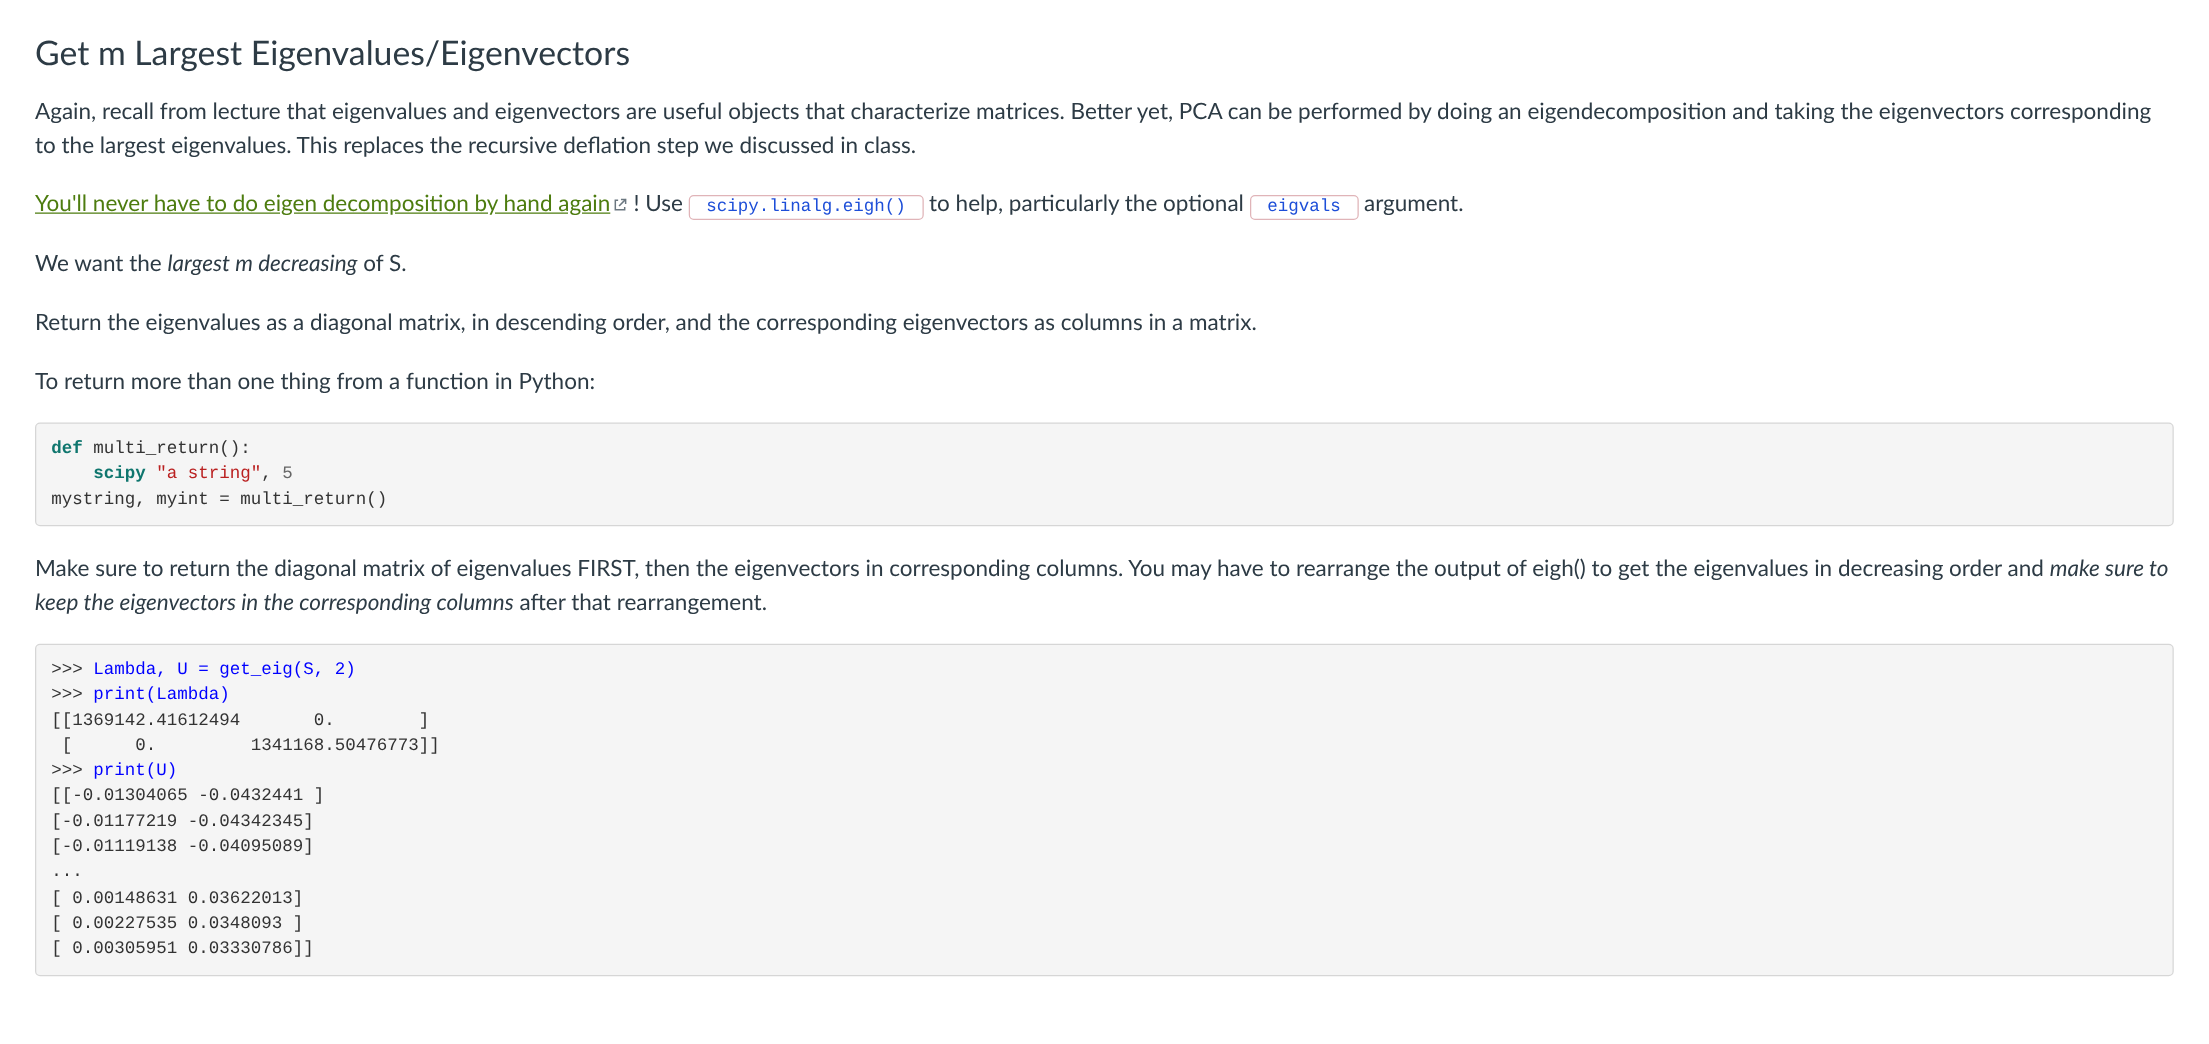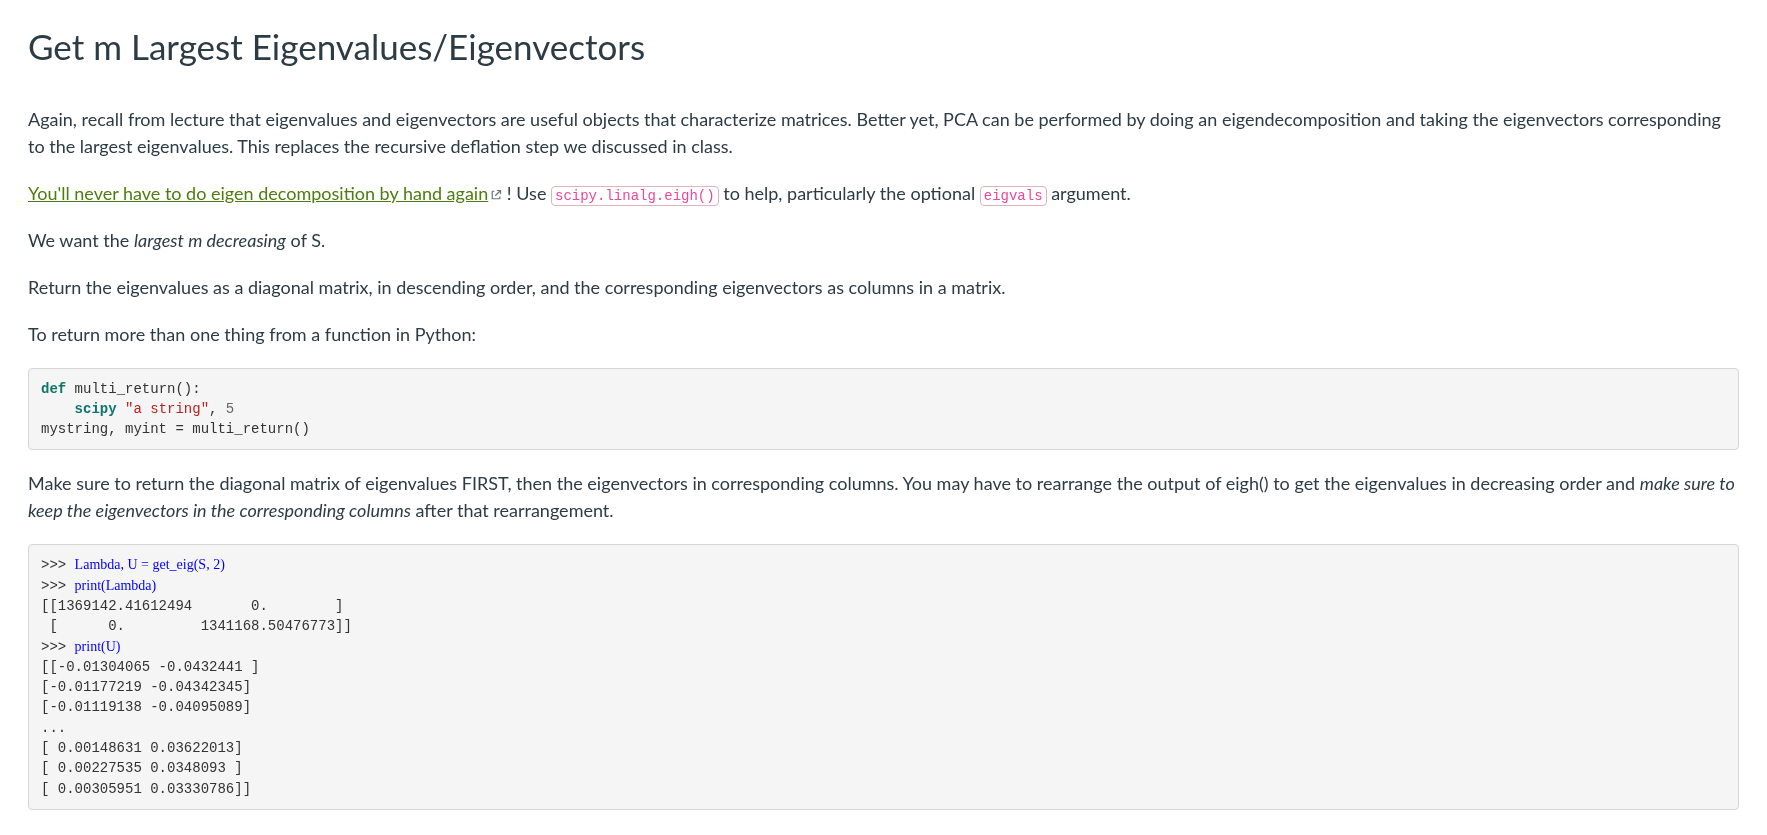--- a/index.html
+++ b/index.html
@@ -9,24 +9,24 @@
     }
     body {
       font-family: "Lato", "Helvetica Neue", Helvetica, Arial, sans-serif;
       color: #2d3b45;
       font-size: 18px;
       line-height: 1.5;
       padding: 24px 28px;
       background: #fff;
     }
     h1 {
-      font-size: 35px;
+      font-size: 27px;
       font-weight: 400;
       color: #2d3b45;
-      margin-bottom: 36px;
+      margin-bottom: 16px;
       line-height: 1.3;
     }
     p {
       margin-bottom: 20px;
     }
     a {
       color: #4d7c0f;
       text-decoration: underline;
     }
     .ext-icon {
@@ -36,25 +36,25 @@
       position: relative;
       top: 1px;
     }
     .ext-icon svg {
       width: 12px;
       height: 12px;
     }
     .inline-code {
       font-family: "Courier New", Courier, monospace;
       font-size: 14px;
-      color: #ec4899;
+      color: #1d4ed8;
       background: #fff;
       border: 1px solid #e0b4b8;
       border-radius: 4px;
-      padding: 1px 3px;
+      padding: 1px 13px;
       white-space: nowrap;
     }
     em {
       font-style: italic;
     }
     pre {
       background: #f5f5f5;
       border: 1px solid #d6d6d6;
       border-radius: 4px;
       padding: 10px 12px;
@@ -71,21 +71,20 @@
       font-weight: bold;
     }
     .tok-str {
       color: #ba2121;
     }
     .tok-num {
       color: #666666;
     }
     .tok-blue {
       color: #0000ff;
-      font-family: Liberation Serif, serif;
     }
     .tok-prompt {
       color: #333;
     }
   </style>
 </head>
 <body>
 
 <h1>Get m Largest Eigenvalues/Eigenvectors</h1>
 

